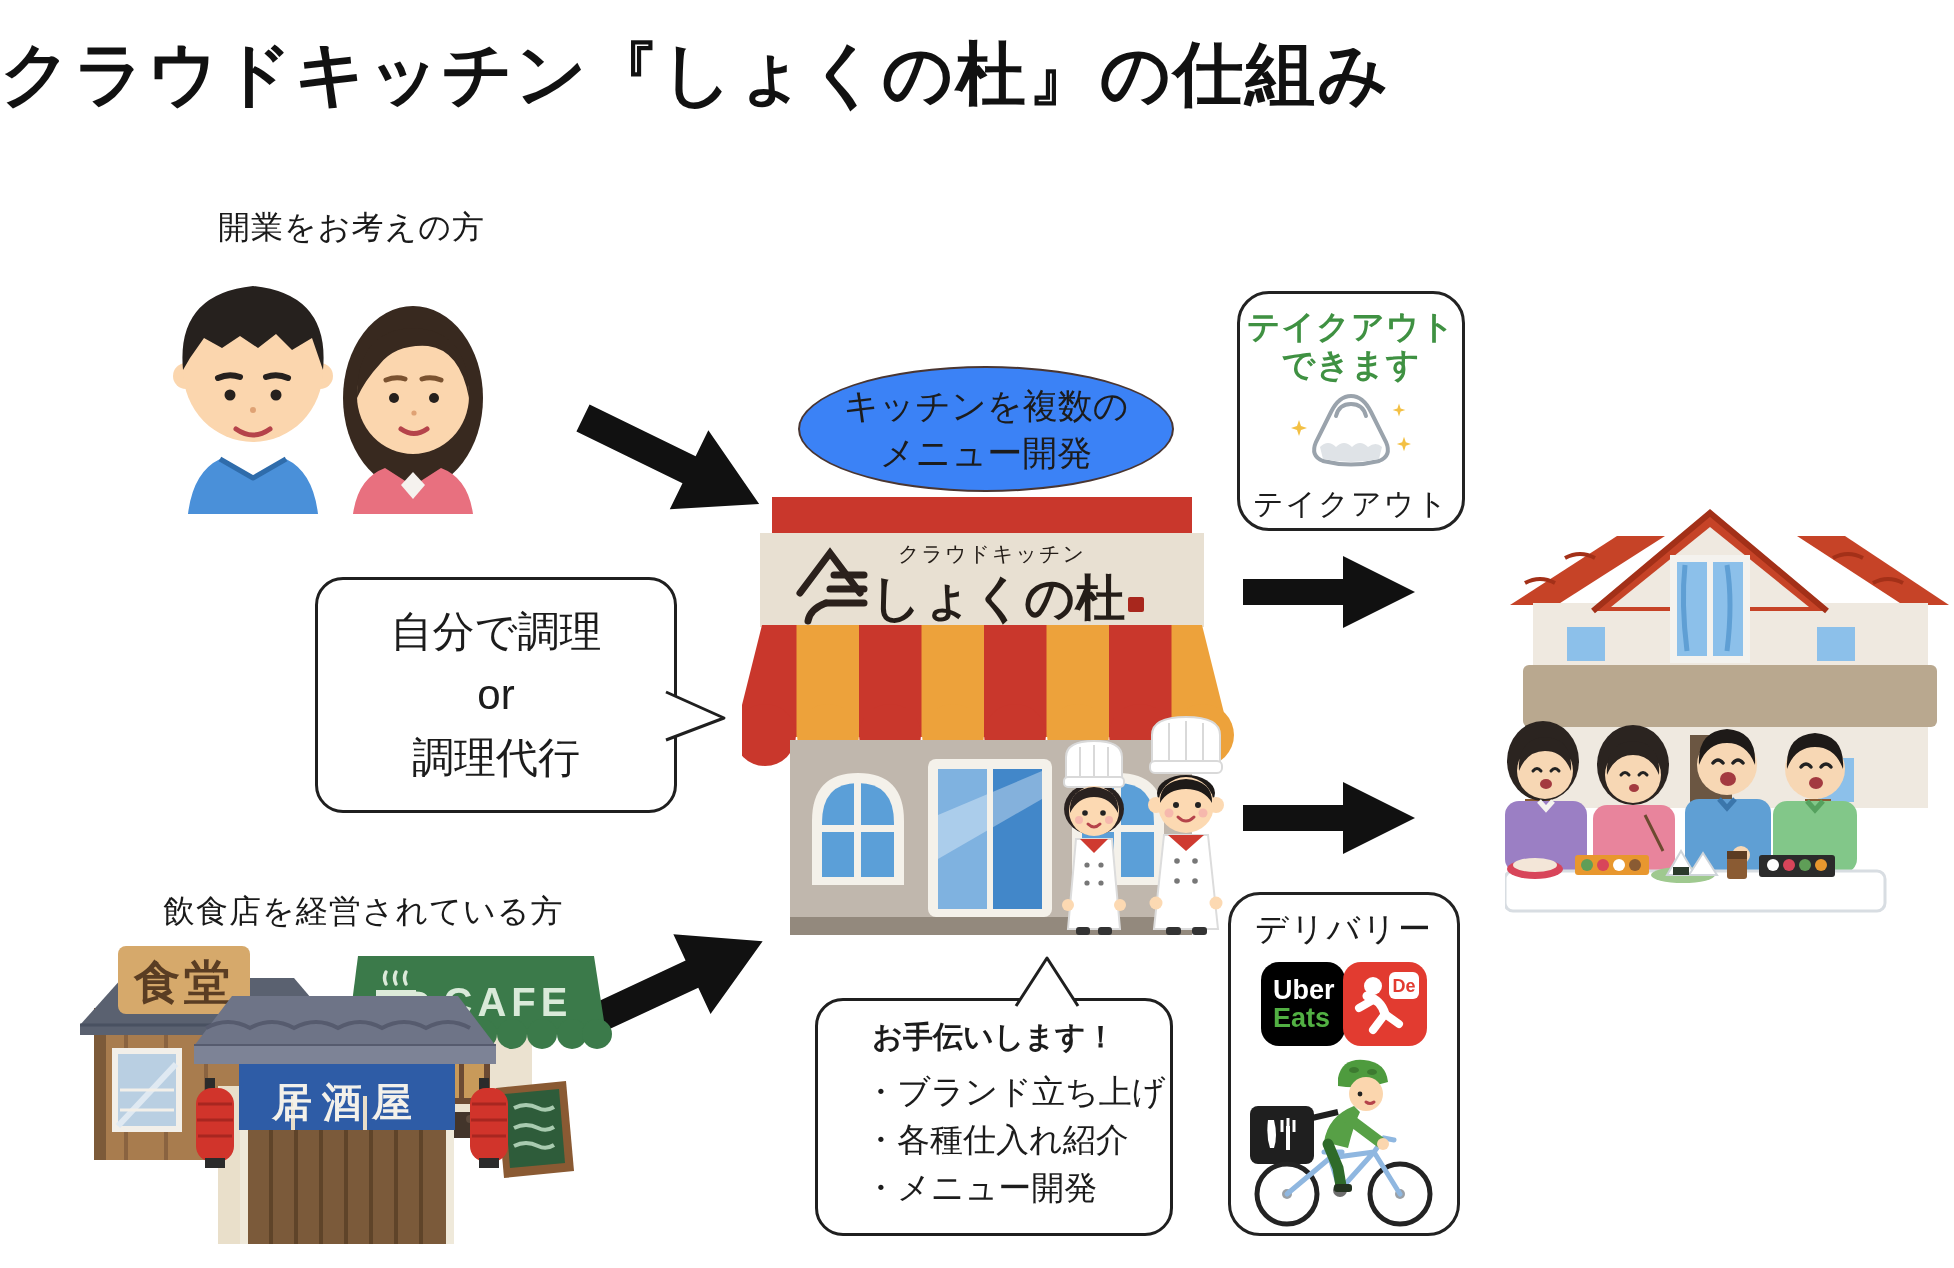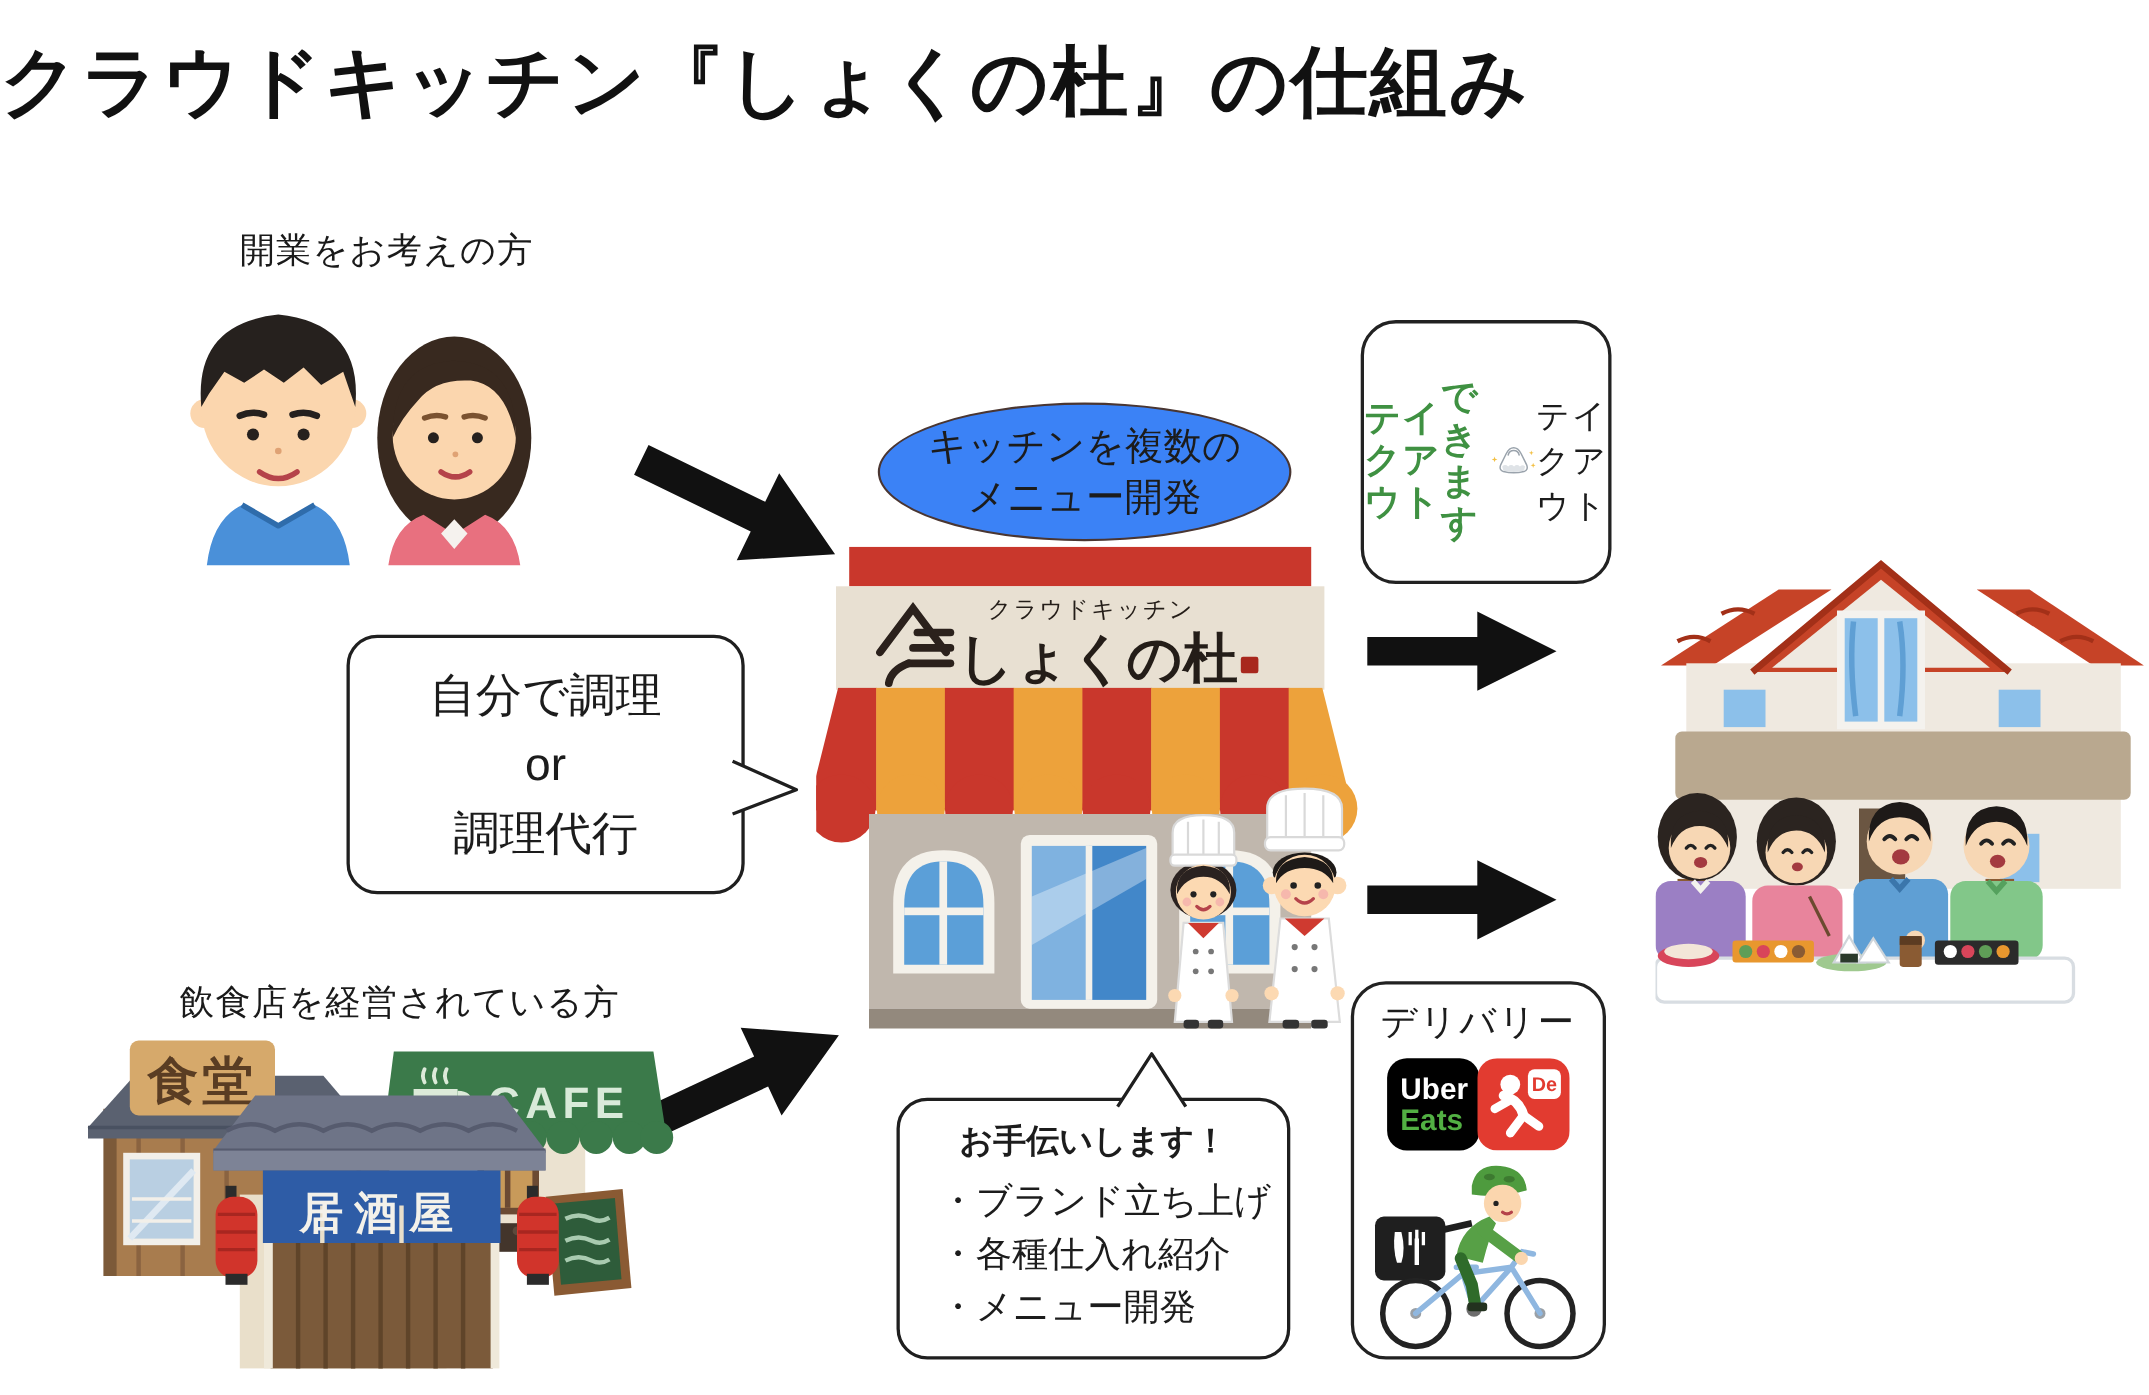--- a/index.html
+++ b/index.html
@@ -12,24 +12,24 @@
   .share-ellipse{left:798px;top:366px;width:372px;height:122px;border-radius:50%;
       background:#3b82f6;border:2px solid #4a3632;display:flex;flex-direction:column;
       align-items:center;justify-content:center;font-size:35px;font-weight:500;line-height:1.35;}
   .bubble{background:#fff;border:3px solid #1f1f1f;border-radius:28px;}
   .bubble-cook{left:315px;top:577px;width:362px;height:236px;display:flex;flex-direction:column;
       align-items:center;justify-content:space-around;padding:18px 0;box-sizing:border-box;
       font-size:42px;font-weight:500;text-align:center;}
   .bubble-help{left:815px;top:998px;width:358px;height:238px;box-sizing:border-box;
       padding:16px 0 0 0;}
   .bubble-help .h{ text-align:center;font-size:30px;font-weight:600;margin-bottom:10px;}
-  .bubble-help .li{font-size:33px;font-weight:500;padding-left:36px;line-height:1.45;}
+  .bubble-help .li{font-size:33px;font-weight:500;padding-left:46px;line-height:1.45;}
   .badge{background:#fff;border:3px solid #222;border-radius:32px;box-sizing:border-box;}
   .badge-takeout{left:1237px;top:291px;width:228px;height:240px;display:flex;
-      align-items:center;padding-top:14px;}
+      flex-direction:column;align-items:center;padding-top:14px;}
   .takeout-green{color:#3f9142;font-size:33px;font-weight:700;letter-spacing:1px;line-height:1.15;}
   .takeout-caption{color:#1c1c1c;font-size:30px;font-weight:500;margin-top:2px;letter-spacing:2px;}
   .badge-delivery{left:1228px;top:892px;width:232px;height:344px;display:flex;
       flex-direction:column;align-items:center;padding-top:12px;}
   .delivery-label{font-size:33px;font-weight:500;letter-spacing:2px;}
   .logo-row{display:flex;align-items:flex-start;margin-top:10px;height:86px;}
   .uber-logo{width:84px;height:84px;background:#000;border-radius:18px;color:#fff;
       font-size:27px;font-weight:700;line-height:1.05;padding:14px 0 0 12px;box-sizing:border-box;}
   .uber-eats{color:#52b043;}
   svg text{font-family:"Liberation Sans","DejaVu Sans",sans-serif;}

